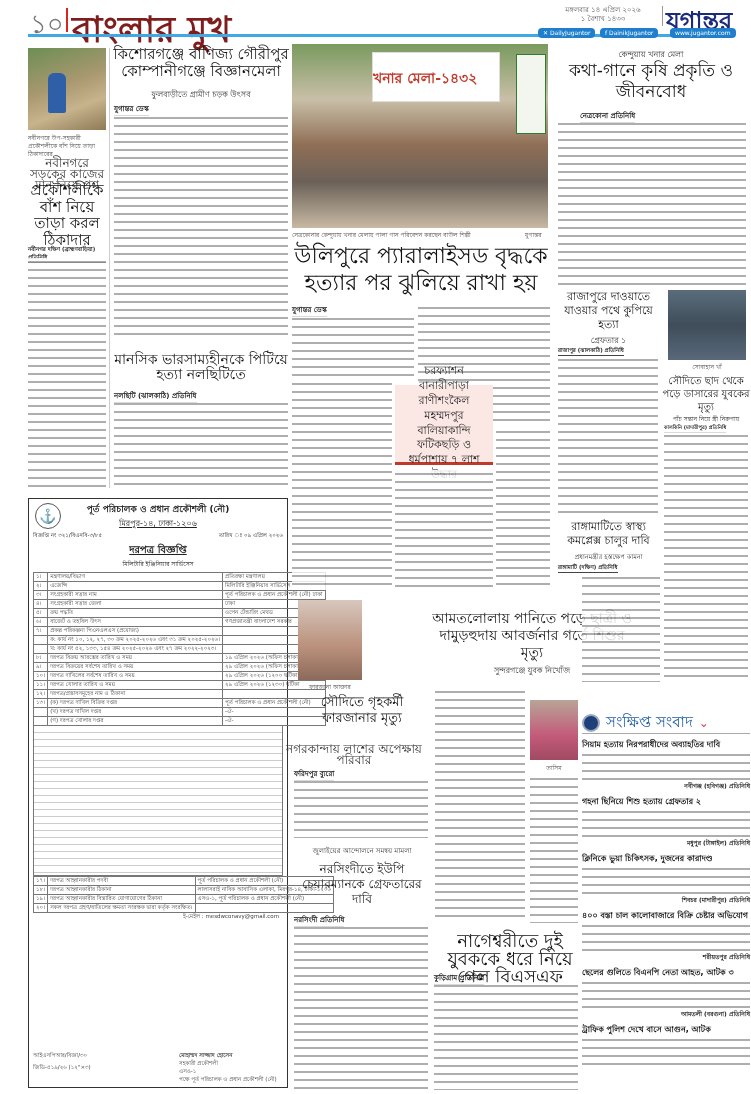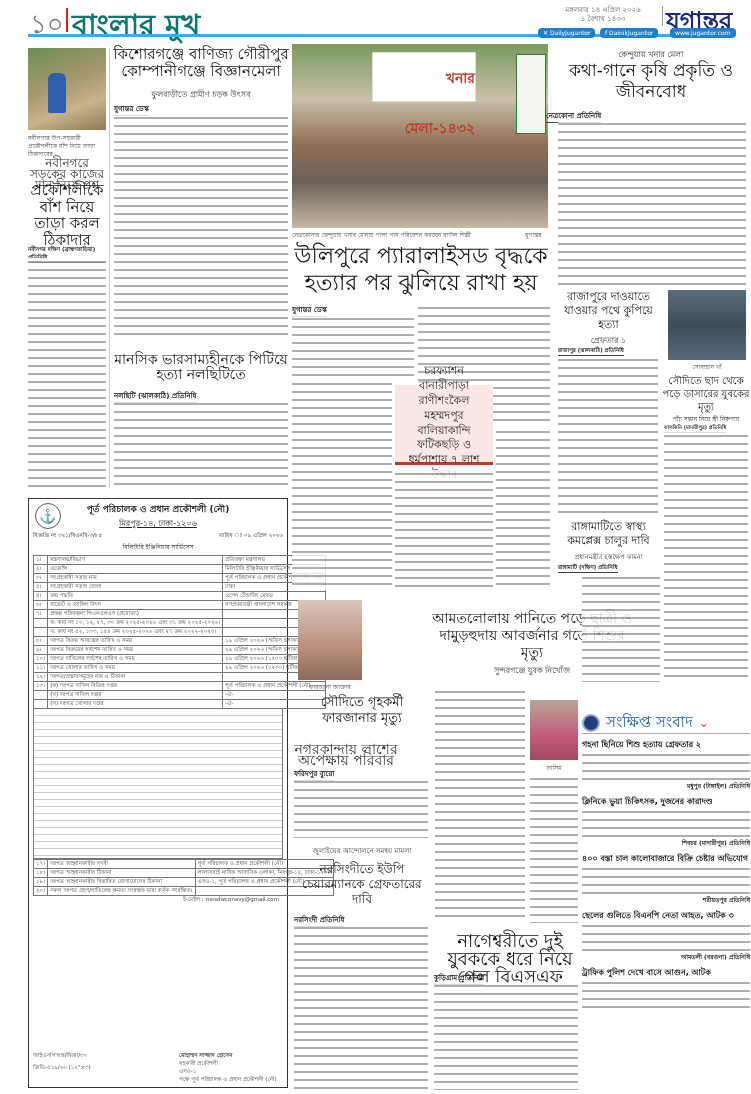--- a/index.html
+++ b/index.html
@@ -1,20 +1,20 @@
 <!DOCTYPE html>
 <html><head>
 <meta charset="utf-8">
 <style>
 *{box-sizing:border-box;margin:0;padding:0}
 body{width:751px;height:1094px;background:#fff;font-family:"DejaVu Serif",serif;color:#222;overflow:hidden;position:relative}
 .abs{position:absolute}
 .hdr-num{left:30px;top:4px;font-size:26px;color:#777;font-family:"DejaVu Sans",sans-serif}
 .hdr-bar{left:66px;top:8px;width:2px;height:24px;background:#d22}
-.hdr-title{left:72px;top:2px;font-size:29px;font-weight:bold;color:#0f766e;font-family:"DejaVu Sans",sans-serif}
+.hdr-title{left:72px;top:2px;font-size:36px;font-weight:bold;color:#7f1d1d;font-family:"DejaVu Sans",sans-serif}
 .hdr-line{left:28px;top:34px;width:690px;height:3px;background:#3fa9e5}
 .hdr-date{left:548px;top:6px;width:110px;font-size:7px;text-align:center;color:#555;line-height:1.25;font-family:"DejaVu Sans",sans-serif}
 .hdr-sep{left:662px;top:6px;width:1px;height:20px;background:#999}
 .hdr-logo{left:666px;top:2px;font-size:24px;font-weight:bold;color:#1b2a7a;font-family:"DejaVu Serif",serif}
 .social{top:28px;height:10px;border-radius:4px;background:#1f7fcc;color:#fff;font-size:6px;line-height:10px;padding:0 5px;font-family:"DejaVu Sans",sans-serif}
 .col-line{background:#ccc;width:1px}
 .photo{background:linear-gradient(135deg,#8a7a5a,#b6a37d 40%,#6f8a5a 70%,#c9b38c)}
 .headline{font-family:"DejaVu Sans",sans-serif;text-align:center;color:#111;line-height:1.1}
 .sub{font-family:"DejaVu Sans",sans-serif;text-align:center;color:#333}
 .byline{font-size:7px;font-weight:bold;color:#222;border-bottom:1px solid #444;display:inline-block;font-family:"DejaVu Sans",sans-serif}
@@ -68,20 +68,21 @@
   <div style="position:absolute;left:6px;top:4px;width:26px;height:26px;border:1px solid #555;border-radius:50%;text-align:center;font-size:14px;line-height:24px;color:#555">⚓</div>
   <div style="text-align:center;font-family:'DejaVu Sans',sans-serif;padding-top:3px">
     <div style="font-size:9px;font-weight:bold">পূর্ত পরিচালক ও প্রধান প্রকৌশলী (নৌ)</div>
     <div style="font-size:8px;text-decoration:underline">মিরপুর-১৪, ঢাকা-১২০৬</div>
   </div>
   <div style="display:flex;justify-content:space-between;font-size:5.5px;padding:2px 4px;font-family:'DejaVu Sans',sans-serif">
     <span>বিজ্ঞপ্তি নং ৩২১/বিএনবি-৩/৮৫</span>
     <span>তারিখ ঃ ০৯ এপ্রিল ২০২৬</span>
   </div>
   <div style="text-align:center;font-family:'DejaVu Sans',sans-serif">
+    <div style="font-size:10px;font-weight:bold;text-decoration:underline">দরপত্র বিজ্ঞপ্তি</div>
     <div style="font-size:6px">মিলিটারি ইঞ্জিনিয়ার সার্ভিসেস</div>
   </div>
   <div style="padding:2px 4px">
     <table>
       <tbody id="tender-rows">
           <tr>
             <td style="width: 14px;">১।</td>
             <td style="width: 110px;">মন্ত্রণালয়/বিভাগ</td>
             <td>প্রতিরক্ষা মন্ত্রণালয়</td>
           </tr>
@@ -200,62 +201,62 @@
   </div>
   <div style="position:absolute;left:150px;bottom:4px;font-size:5.5px;font-family:'DejaVu Sans',sans-serif;color:#444;line-height:8px">
     <div style="font-weight:bold">মোহাম্মদ সাজ্জাদ হোসেন</div>
     <div>সহকারী প্রকৌশলী</div>
     <div>এসও-১</div>
     <div>পক্ষে পূর্ত পরিচালক ও প্রধান প্রকৌশলী (নৌ)</div>
   </div>
 </div>
 
 <div class="abs" style="left:292px;top:44px;width:256px;height:184px;background:linear-gradient(180deg,#7a9a5e 0,#c9bfa8 30%,#8f6e55 55%,#6b6158 75%,#c7b9a3 100%)">
-  <div style="position:absolute;left:80px;top:8px;width:104px;height:50px;background:#fff;border:1px solid #ddd;text-align:right;font-family:'DejaVu Sans',sans-serif;font-size:14px;font-weight:bold;color:#c0392b;line-height:50px">খনার মেলা-১৪৩২</div>
+  <div style="position:absolute;left:80px;top:8px;width:128px;height:50px;background:#fff;border:1px solid #ddd;text-align:left;font-family:'DejaVu Sans',sans-serif;font-size:14px;font-weight:bold;color:#c0392b;line-height:50px">খনার মেলা-১৪৩২</div>
   <div style="position:absolute;right:2px;top:10px;width:30px;height:80px;background:#f3f6ef;border:1px solid #2e7d32"></div>
 </div>
 <div class="abs caption" style="left:292px;top:230px;width:220px">নেত্রকোনার কেন্দুয়ায় খনার মেলায় পালা গান পরিবেশন করছেন বাউল শিল্পী</div>
 <div class="abs caption" style="left:525px;top:230px">যুগান্তর</div>
 
 <div class="abs headline" style="left:292px;top:242px;width:258px;font-size:22px;line-height:27px">উলিপুরে প্যারালাইসড বৃদ্ধকে হত্যার পর ঝুলিয়ে রাখা হয়</div>
 <div class="abs byline" style="left:292px;top:304px">যুগান্তর ডেস্ক</div>
 <div class="abs lines" style="left:292px;top:315px;width:122px;height:62px"></div>
 <div class="abs lines" style="left:418px;top:304px;width:132px;height:120px"></div>
 <div class="abs lines" style="left:292px;top:380px;width:100px;height:210px"></div>
 <div class="abs box-pink" style="left:395px;top:385px;width:98px;height:80px">চরফ্যাশন বানারীপাড়া রাণীশংকৈল মহম্মদপুর বালিয়াকান্দি ফটিকছড়ি ও ধর্মপাশায় ৭ লাশ উদ্ধার</div>
 <div class="abs lines" style="left:496px;top:428px;width:54px;height:162px"></div>
 <div class="abs lines" style="left:395px;top:470px;width:98px;height:120px"></div>
 
 <div class="abs headline" style="left:432px;top:610px;width:200px;font-size:14px;line-height:17px">আমতলোলায় পানিতে পড়ে ছাত্রী ও দামুড়হুদায় আবর্জনার গর্তে শিশুর মৃত্যু</div>
 <div class="abs sub" style="left:432px;top:664px;width:200px;font-size:8px">সুন্দরগঞ্জে যুবক নিখোঁজ</div>
 
 <div class="abs" style="left:298px;top:600px;width:64px;height:80px;background:linear-gradient(#d8c7bd,#b98f7a 60%,#8c6a5a)"></div>
 <div class="abs caption" style="left:298px;top:682px;width:64px;text-align:center">ফারজানা আক্তার</div>
 <div class="abs headline" style="left:292px;top:694px;width:140px;font-size:13px;line-height:16px">সৌদিতে গৃহকর্মী ফারজানার মৃত্যু</div>
-<div class="abs sub" style="left:276px;top:744px;width:140px;font-size:14px;line-height:11px">নগরকান্দায় লাশের অপেক্ষায় পরিবার</div>
+<div class="abs sub" style="left:284px;top:744px;width:140px;font-size:12px;line-height:11px">নগরকান্দায় লাশের অপেক্ষায় পরিবার</div>
 <div class="abs byline" style="left:294px;top:768px">ফরিদপুর ব্যুরো</div>
 <div class="abs lines" style="left:294px;top:778px;width:134px;height:60px"></div>
 
 <div class="abs sub" style="left:292px;top:845px;width:140px;font-size:7px">জুলাইয়ের আন্দোলনে সমন্বয় মামলা</div>
 <div class="abs headline" style="left:292px;top:862px;width:140px;font-size:12px;line-height:15px">নরসিংদীতে ইউপি চেয়ারম্যানকে গ্রেফতারের দাবি</div>
 <div class="abs byline" style="left:294px;top:914px">নরসিংদী প্রতিনিধি</div>
 <div class="abs lines" style="left:294px;top:924px;width:134px;height:166px"></div>
 
 <div class="abs lines" style="left:435px;top:688px;width:90px;height:235px"></div>
 <div class="abs" style="left:530px;top:700px;width:48px;height:60px;background:linear-gradient(#b8a597,#c35a7a 60%,#a04a62)"></div>
 <div class="abs caption" style="left:530px;top:763px;width:48px;text-align:center">তাসিম</div>
 <div class="abs lines" style="left:530px;top:775px;width:48px;height:148px"></div>
 
 <div class="abs headline" style="left:436px;top:932px;width:148px;font-size:18px;line-height:18px">নাগেশ্বরীতে দুই যুবককে ধরে নিয়ে গেল বিএসএফ</div>
 <div class="abs byline" style="left:434px;top:972px">কুড়িগ্রাম প্রতিনিধি</div>
 <div class="abs lines" style="left:434px;top:982px;width:144px;height:108px"></div>
 
 <div class="abs sub" style="left:556px;top:48px;width:190px;font-size:8px">কেন্দুয়ায় খনার মেলা</div>
 <div class="abs headline" style="left:556px;top:60px;width:190px;font-size:17px;line-height:21px">কথা-গানে কৃষি প্রকৃতি ও জীবনবোধ</div>
-<div class="abs byline" style="left:546px;top:110px">নেত্রকোনা প্রতিনিধি</div>
+<div class="abs byline" style="left:580px;top:110px">নেত্রকোনা প্রতিনিধি</div>
 <div class="abs lines" style="left:558px;top:120px;width:188px;height:166px"></div>
 
 <div class="abs headline" style="left:556px;top:290px;width:105px;font-size:11px;line-height:14px">রাজাপুরে দাওয়াতে যাওয়ার পথে কুপিয়ে হত্যা</div>
 <div class="abs sub" style="left:556px;top:334px;width:105px;font-size:8px">গ্রেফতার ১</div>
 <div class="abs byline" style="left:558px;top:347px;font-size:5.5px">রাজাপুর (ঝালকাঠি) প্রতিনিধি</div>
 <div class="abs lines" style="left:558px;top:356px;width:100px;height:160px"></div>
 <div class="abs" style="left:668px;top:290px;width:78px;height:70px;background:linear-gradient(#5a6c7a,#3f4d5a 50%,#59687a)"></div>
 <div class="abs caption" style="left:668px;top:362px;width:78px;text-align:center">সোবাহান খাঁ</div>
 <div class="abs headline" style="left:662px;top:374px;width:88px;font-size:10px;line-height:13px">সৌদিতে ছাদ থেকে পড়ে ডাসারের যুবকের মৃত্যু</div>
 <div class="abs sub" style="left:662px;top:414px;width:88px;font-size:6px">পাঁচ সন্তান নিয়ে স্ত্রী নিরুপায়</div>
@@ -267,20 +268,25 @@
 <div class="abs byline" style="left:558px;top:564px;font-size:5.5px">রাঙ্গামাটি (দক্ষিণ) প্রতিনিধি</div>
 <div class="abs lines" style="left:582px;top:574px;width:78px;height:108px"></div>
 
 <div class="abs" style="left:582px;top:712px;width:168px;height:22px;display:flex;align-items:center;border-bottom:1px solid #aaa">
   <div style="width:18px;height:18px;border-radius:50%;background:#1f3f7a;border:2px solid #9ab"></div>
   <div style="margin-left:6px;font-size:15px;font-family:'DejaVu Sans',sans-serif;color:#1f5fa8">সংক্ষিপ্ত সংবাদ</div>
   <div style="margin-left:6px;color:#d44;font-size:12px">⌄</div>
 </div>
 <div class="abs" style="left:582px;top:738px;width:168px" id="briefs-list">
     <div style="margin-bottom: 3px;">
+      <div class="brief-title">সিয়াম হত্যায় নিরপরাধীদের অব্যাহতির দাবি</div>
+      <div class="lines" style="height: 30px;"></div>
+      <div class="brief-sign">নবীগঞ্জ (হবিগঞ্জ) প্রতিনিধি</div>
+    </div>
+    <div style="margin-bottom: 3px;">
       <div class="brief-title">গহনা ছিনিয়ে শিশু হত্যায় গ্রেফতার ২</div>
       <div class="lines" style="height: 30px;"></div>
       <div class="brief-sign">মধুপুর (টাঙ্গাইল) প্রতিনিধি</div>
     </div>
     <div style="margin-bottom: 3px;">
       <div class="brief-title">ক্লিনিকে ভুয়া চিকিৎসক, দুজনের কারাদণ্ড</div>
       <div class="lines" style="height: 30px;"></div>
       <div class="brief-sign">শিবচর (মাদারীপুর) প্রতিনিধি</div>
     </div>
     <div style="margin-bottom: 3px;">

